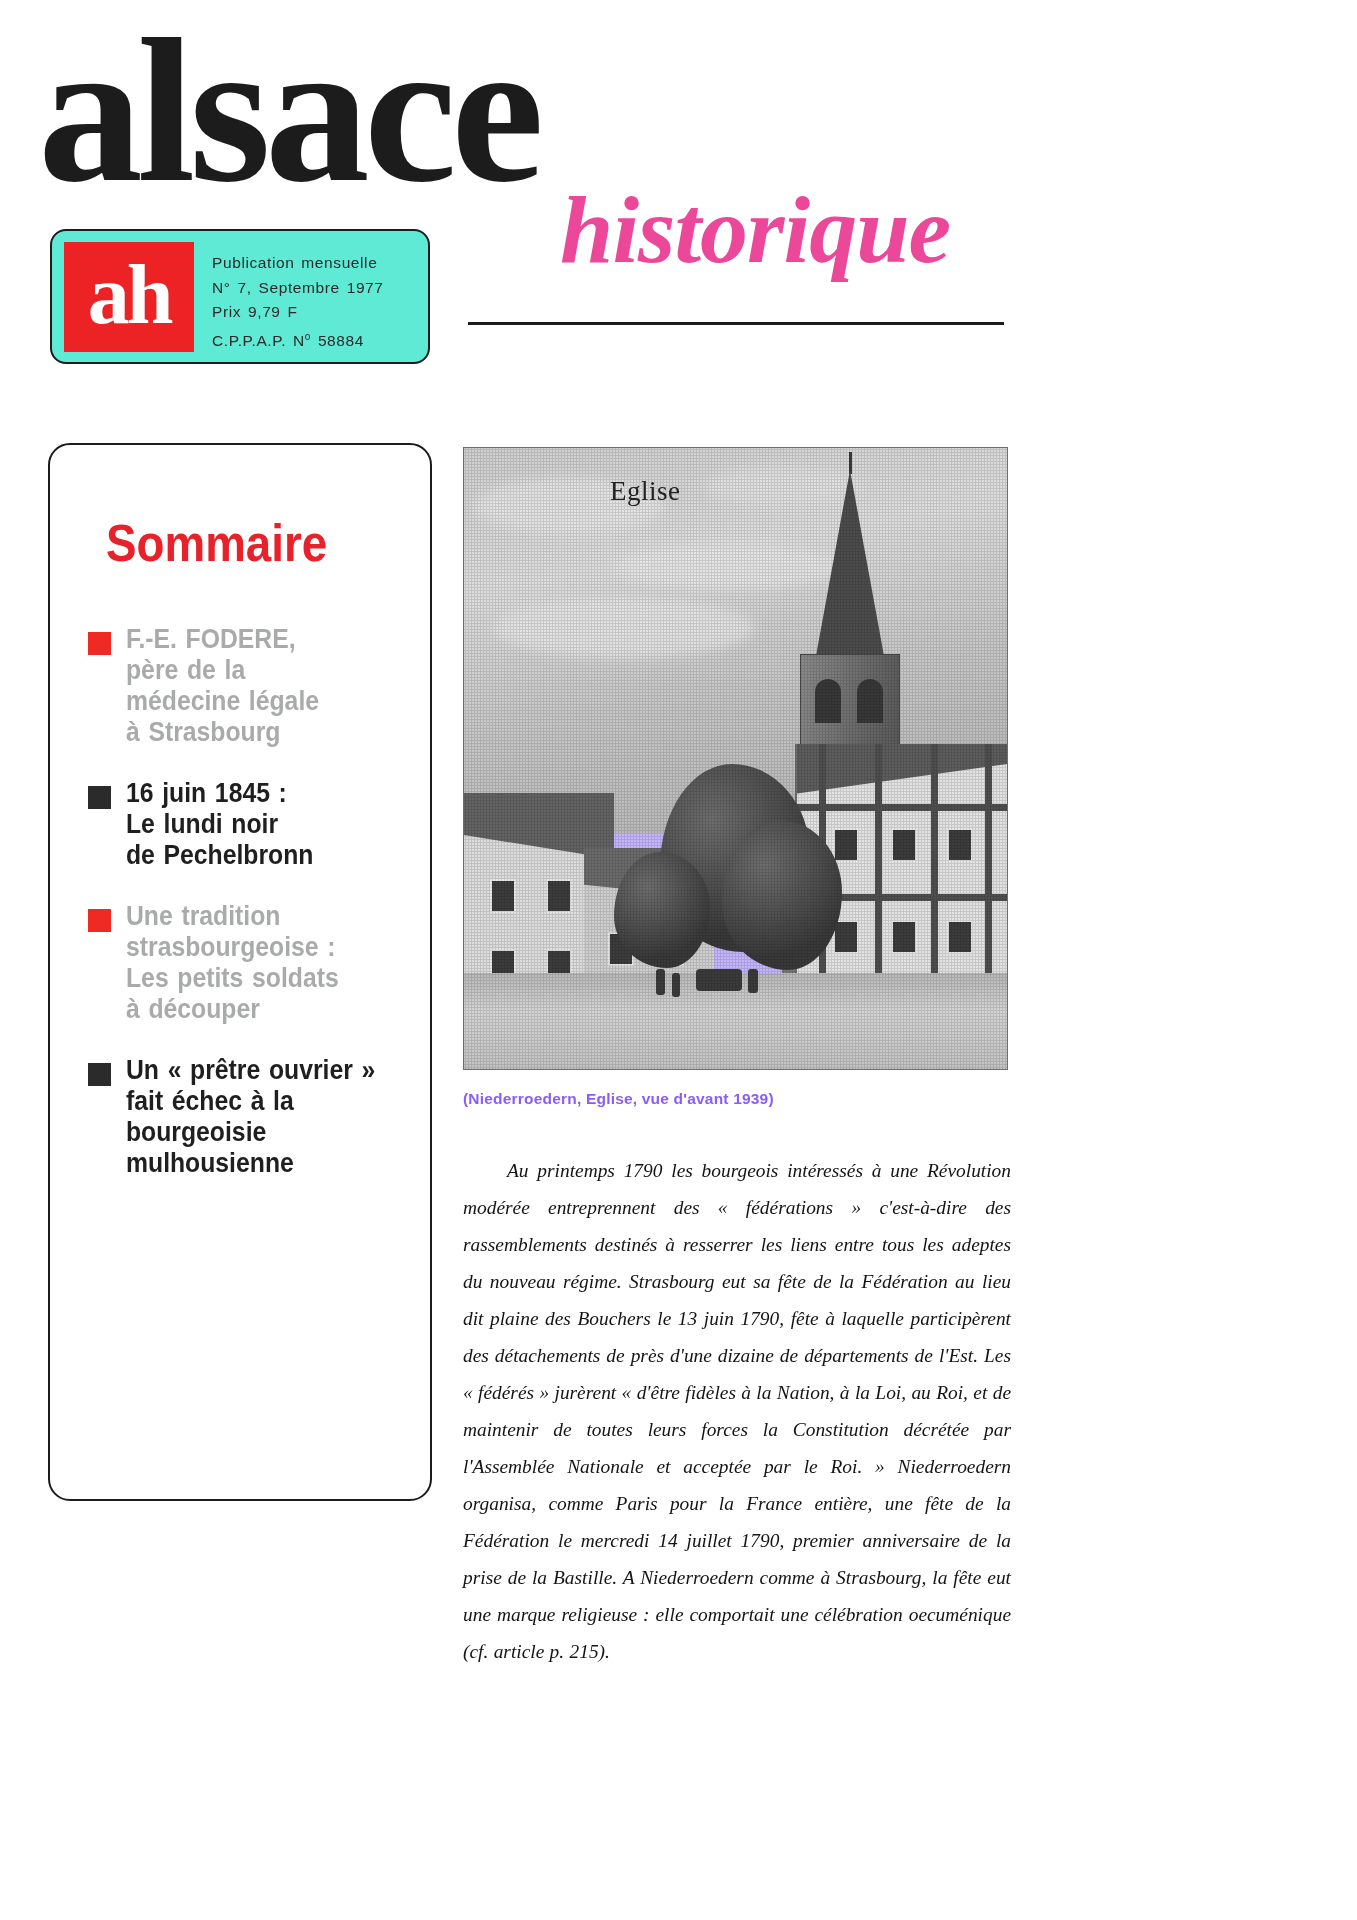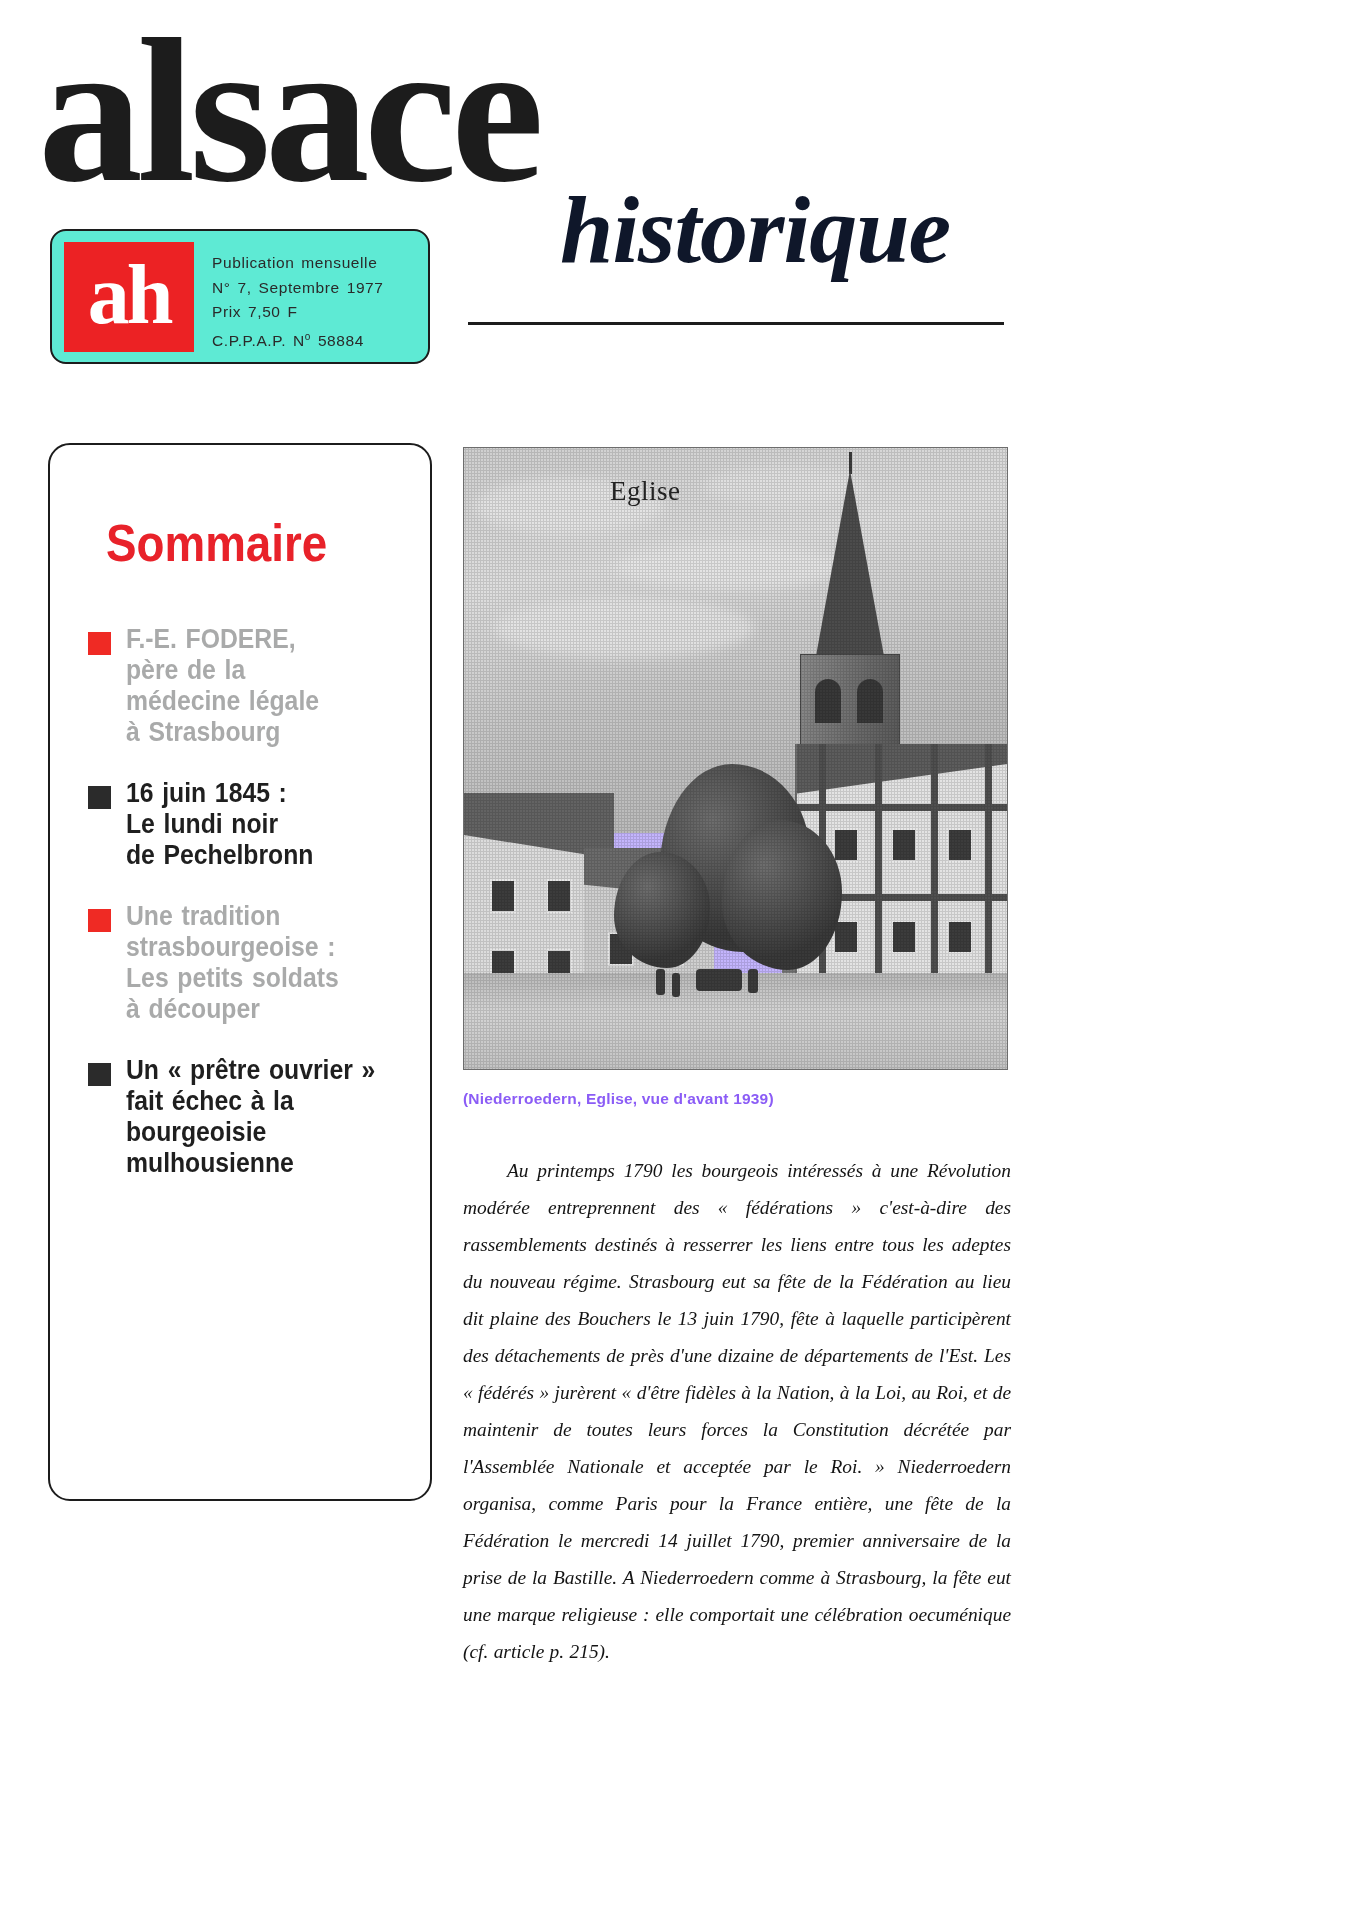--- a/index.html
+++ b/index.html
@@ -27,21 +27,21 @@
     transform:scaleX(1.02);
     transform-origin:left top;
   }
   .logo-historique{
     position:absolute;left:560px;top:182px;
     font-family:"Liberation Serif", serif;
     font-style:italic;
     font-weight:bold;
     font-size:96px;
     line-height:1;
-    color:#0f172a;
+    color:#ec4899;
     letter-spacing:-1px;
   }
   .rule-head{
     position:absolute;left:468px;top:322px;width:536px;height:3px;
     background:#1c1c1c;
   }
 
   
   .infobox{
     position:absolute;left:50px;top:229px;width:380px;height:135px;
@@ -252,21 +252,21 @@
     <div class="logo-historique">historique</div>
     <div class="rule-head"></div>
 
     <div class="infobox">
       <div class="ah-mark">
         <span>ah</span>
       </div>
       <div class="info-lines">
         <div>Publication mensuelle</div>
         <div>N° 7, Septembre 1977</div>
-        <div>Prix 7,50 F</div>
+        <div>Prix 9,79 F</div>
         <div>
           <span>C.P.P.A.P. N</span><sup>o</sup><span> 58884</span>
         </div>
       </div>
     </div>
   </div>
 
   <div class="sommaire">
     <div class="sommaire-title">Sommaire</div>
     <div class="toc" id="toc-list">

